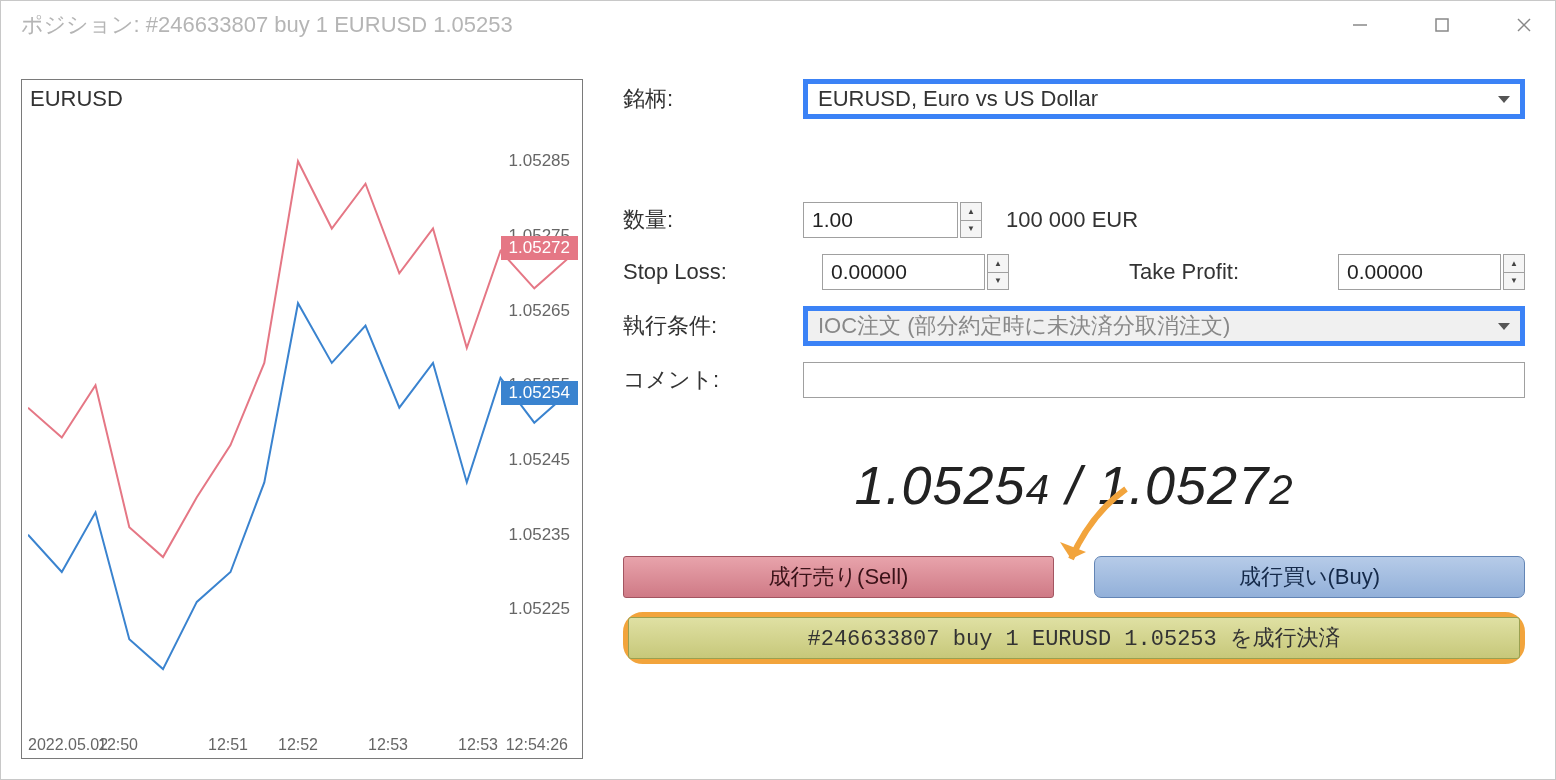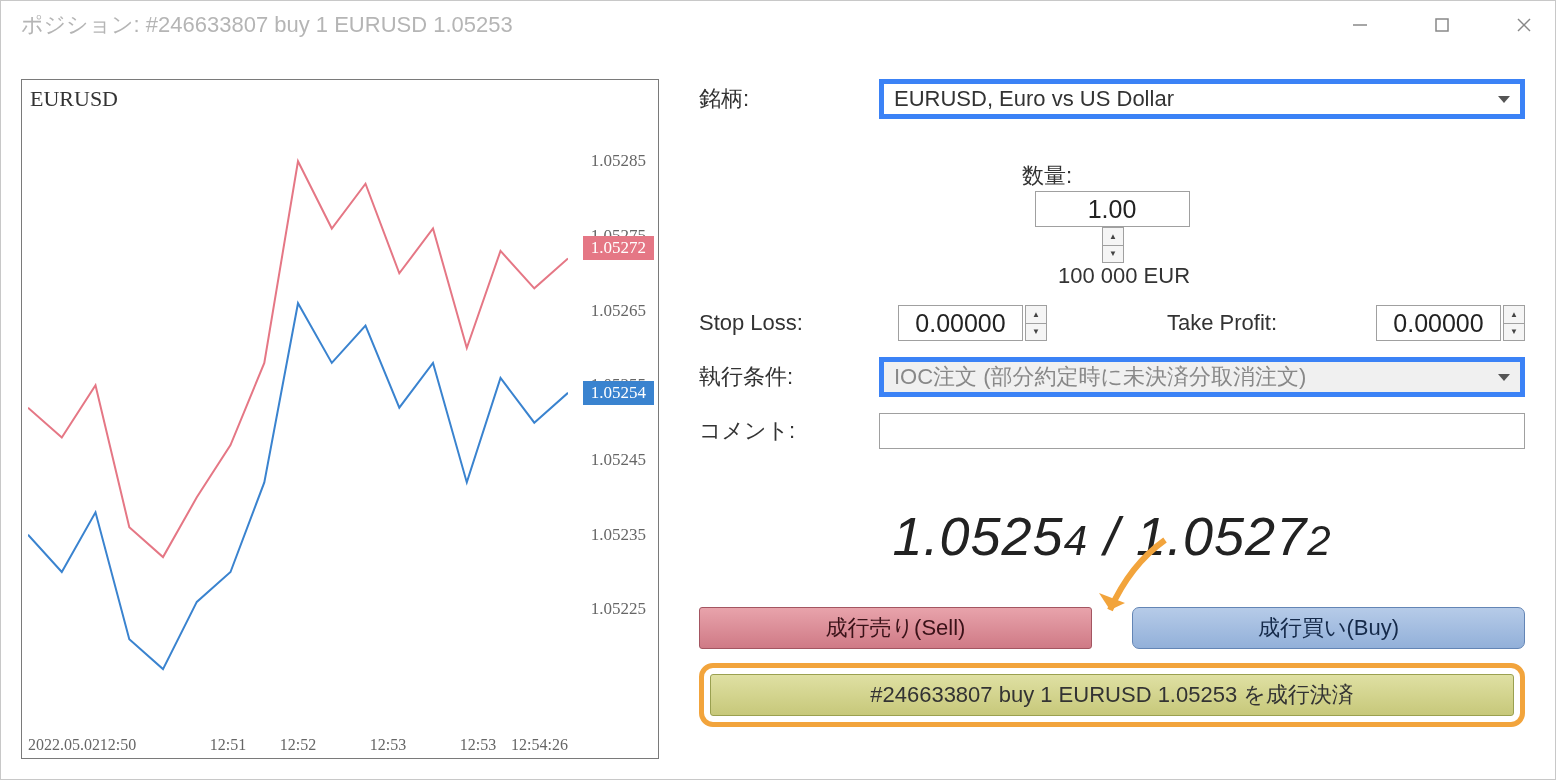--- a/index.html
+++ b/index.html
@@ -34,21 +34,20 @@
   display: flex;
   padding: 30px 30px 20px 20px;
   gap: 40px;
 }
 .chart-panel {
   width: 640px;
   height: 680px;
   border: 1px solid #7a7a7a;
   position: relative;
   background: #fff;
-  font-family: Liberation Serif, serif;
 }
 .chart-symbol {
   position: absolute;
   top: 6px; left: 8px;
   font-size: 22px;
   color: #333;
 }
 .chart-plot {
   position: absolute;
   top: 14px; left: 6px;
@@ -82,21 +81,21 @@
   flex: 1;
   display: flex;
   flex-direction: column;
   position: relative;
 }
 .form-row {
   display: flex;
   align-items: center;
   margin-bottom: 16px;
 }
-.form-row.wide-gap { margin-top: 26px; flex-direction: column; }
+.form-row.wide-gap { margin-top: 67px; }
 .form-label {
   width: 180px;
   text-align: left;
   padding-right: 12px;
   font-size: 22px;
   color: #333;
 }
 .form-select {
   flex: 1;
   height: 40px;
@@ -113,42 +112,42 @@
 .caret-down {
   position: absolute; right: 10px;
   width: 0; height: 0;
   border-left: 6px solid transparent;
   border-right: 6px solid transparent;
   border-top: 7px solid #555;
 }
 .form-input {
   height: 36px;
   border: 1px solid #a0a0a0;
-  text-align: center;
-  padding: 0 16px;
-  font-size: 25px;
+  text-align: left;
+  padding: 0 8px;
+  font-size: 21px;
   color: #222;
   background: #fff;
 }
 .spinner {
   width: 22px; height: 36px;
   border: 1px solid #a0a0a0;
   display: flex; flex-direction: column;
   margin-left: 2px;
 }
 .spinner div {
   flex: 1; display: flex; align-items: center; justify-content: center;
   font-size: 8px; color: #444; background: #f5f5f5; cursor: pointer;
 }
 .spinner div:first-child { border-bottom: 1px solid #a0a0a0; }
 .vol-note { margin-left: 24px; font-size: 22px; color: #333; }
 .sl-tp-row { display: flex; align-items: center; gap: 0; }
 .sl-tp-row .form-label { width: 180px; }
 .sl-tp-row .tp-label { width: 310px; padding-left: 120px; }
-.sl-tp-row .form-input { width: 125px; margin-left: 19px; }
+.sl-tp-row .form-input { width: 163px; margin-left: 19px; }
 .comment-input {
   flex: 1;
   height: 36px;
   border: 1px solid #a0a0a0;
   padding: 0 8px;
 }
 .price-display {
   text-align: center;
   font-size: 54px;
   color: #222;
@@ -181,22 +180,22 @@
 }
 .order-btn.buy {
   background: linear-gradient(#b6cbe8, #92b0d9);
   border-color: #6385b5;
   color: #152a4a;
   border-radius: 7px;
 }
 .close-btn-wrap {
   margin-top: 14px;
   border: 5px solid #f2a43c;
-  border-radius: 14px;
-  padding: 6px;
+  border-radius: 20px;
+  font-family: Liberation Mono, monospace;
 }
 .close-btn {
   width: 100%;
   height: 42px;
   background: linear-gradient(#dfe0a3, #c7c87a);
   border: 1px solid #9aa050;
   border-radius: 3px;
   font-size: 22px;
   color: #333;
   display: flex;

